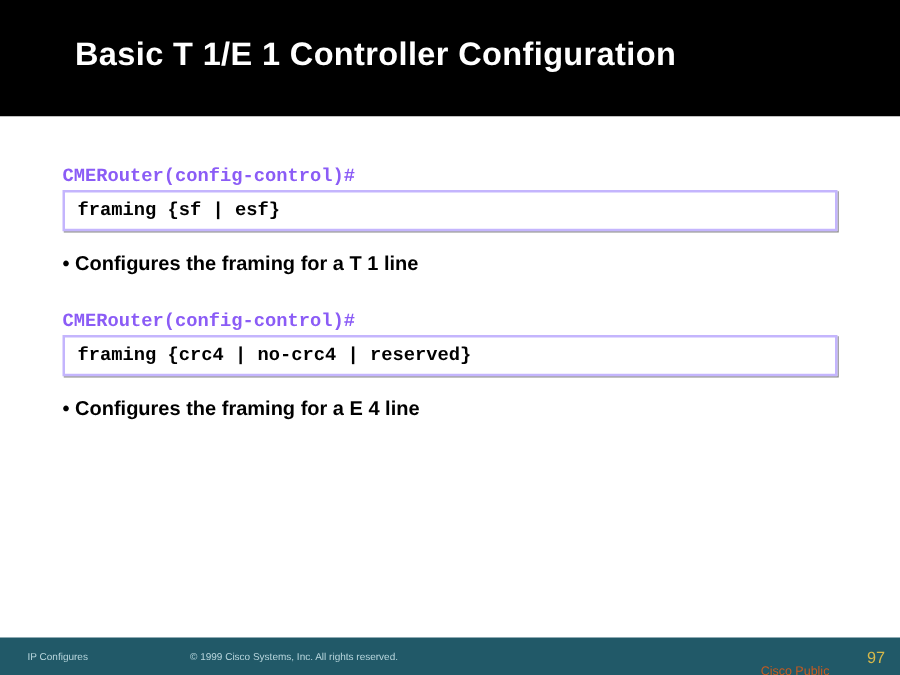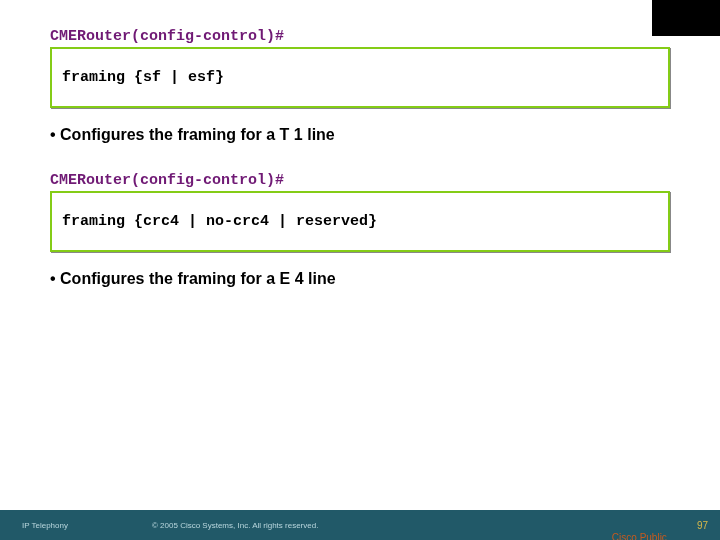--- a/index.html
+++ b/index.html
@@ -27,28 +27,28 @@
     font-weight: bold;
     letter-spacing: 0.3px;
   }
   .content {
     padding: 24px 50px 0 50px;
   }
   .prompt {
     font-family: "Courier New", monospace;
     font-weight: bold;
     font-size: 15px;
-    color: #701a75;
+    color: #8b5cf6;
     margin-bottom: 2px;
-    margin-top: 4px;
+    margin-top: 16px;
   }
   .code-box {
-    border: 2px solid #84cc16;
+    border: 2px solid #c4b5fd;
     box-shadow: 1px 1px 0 #888;
-    padding: 20px 10px;
+    padding: 6px 10px;
     font-family: "Courier New", monospace;
     font-weight: bold;
     font-size: 15px;
     background: #ffffff;
     margin-bottom: 18px;
   }
   .bullet {
     font-size: 16px;
     font-weight: bold;
     color: #000;
@@ -73,47 +73,48 @@
   .footer .center {
     flex: 1;
   }
   .footer .right {
     font-size: 10px;
     color: #c85a1e;
     padding-right: 30px;
     margin-top: 24px;
   }
   .footer .pagenum {
-    font-size: 10px;
+    font-size: 13px;
     color: #d6b84a;
     text-align: center;
   }
 </style>
 </head>
 <body>
 
 <div class="slide">
   <div class="top-accent"></div>
 
+  <div class="header">Basic T 1/E 1 Controller Configuration</div>
 
   <div class="content">
 
     <div class="prompt">CMERouter(config-control)#</div>
     <div class="code-box">
       <span>framing {sf | esf}</span>
     </div>
     <div class="bullet">• Configures the framing for a T 1 line</div>
 
     <div class="prompt">CMERouter(config-control)#</div>
     <div class="code-box">
       <span>framing {crc4 | no-crc4 | reserved}</span>
     </div>
     <div class="bullet">• Configures the framing for a E 4 line</div>
 
   </div>
 
   <div class="footer">
-    <div class="left">IP Telephony</div>
-    <div class="center">© 2005 Cisco Systems, Inc. All rights reserved.</div>
+    <div class="left">IP Configures</div>
+    <div class="center">© 1999 Cisco Systems, Inc. All rights reserved.</div>
     <div class="right">Cisco Public</div>
     <div class="pagenum">97</div>
   </div>
 </div>
 
 </body></html>

